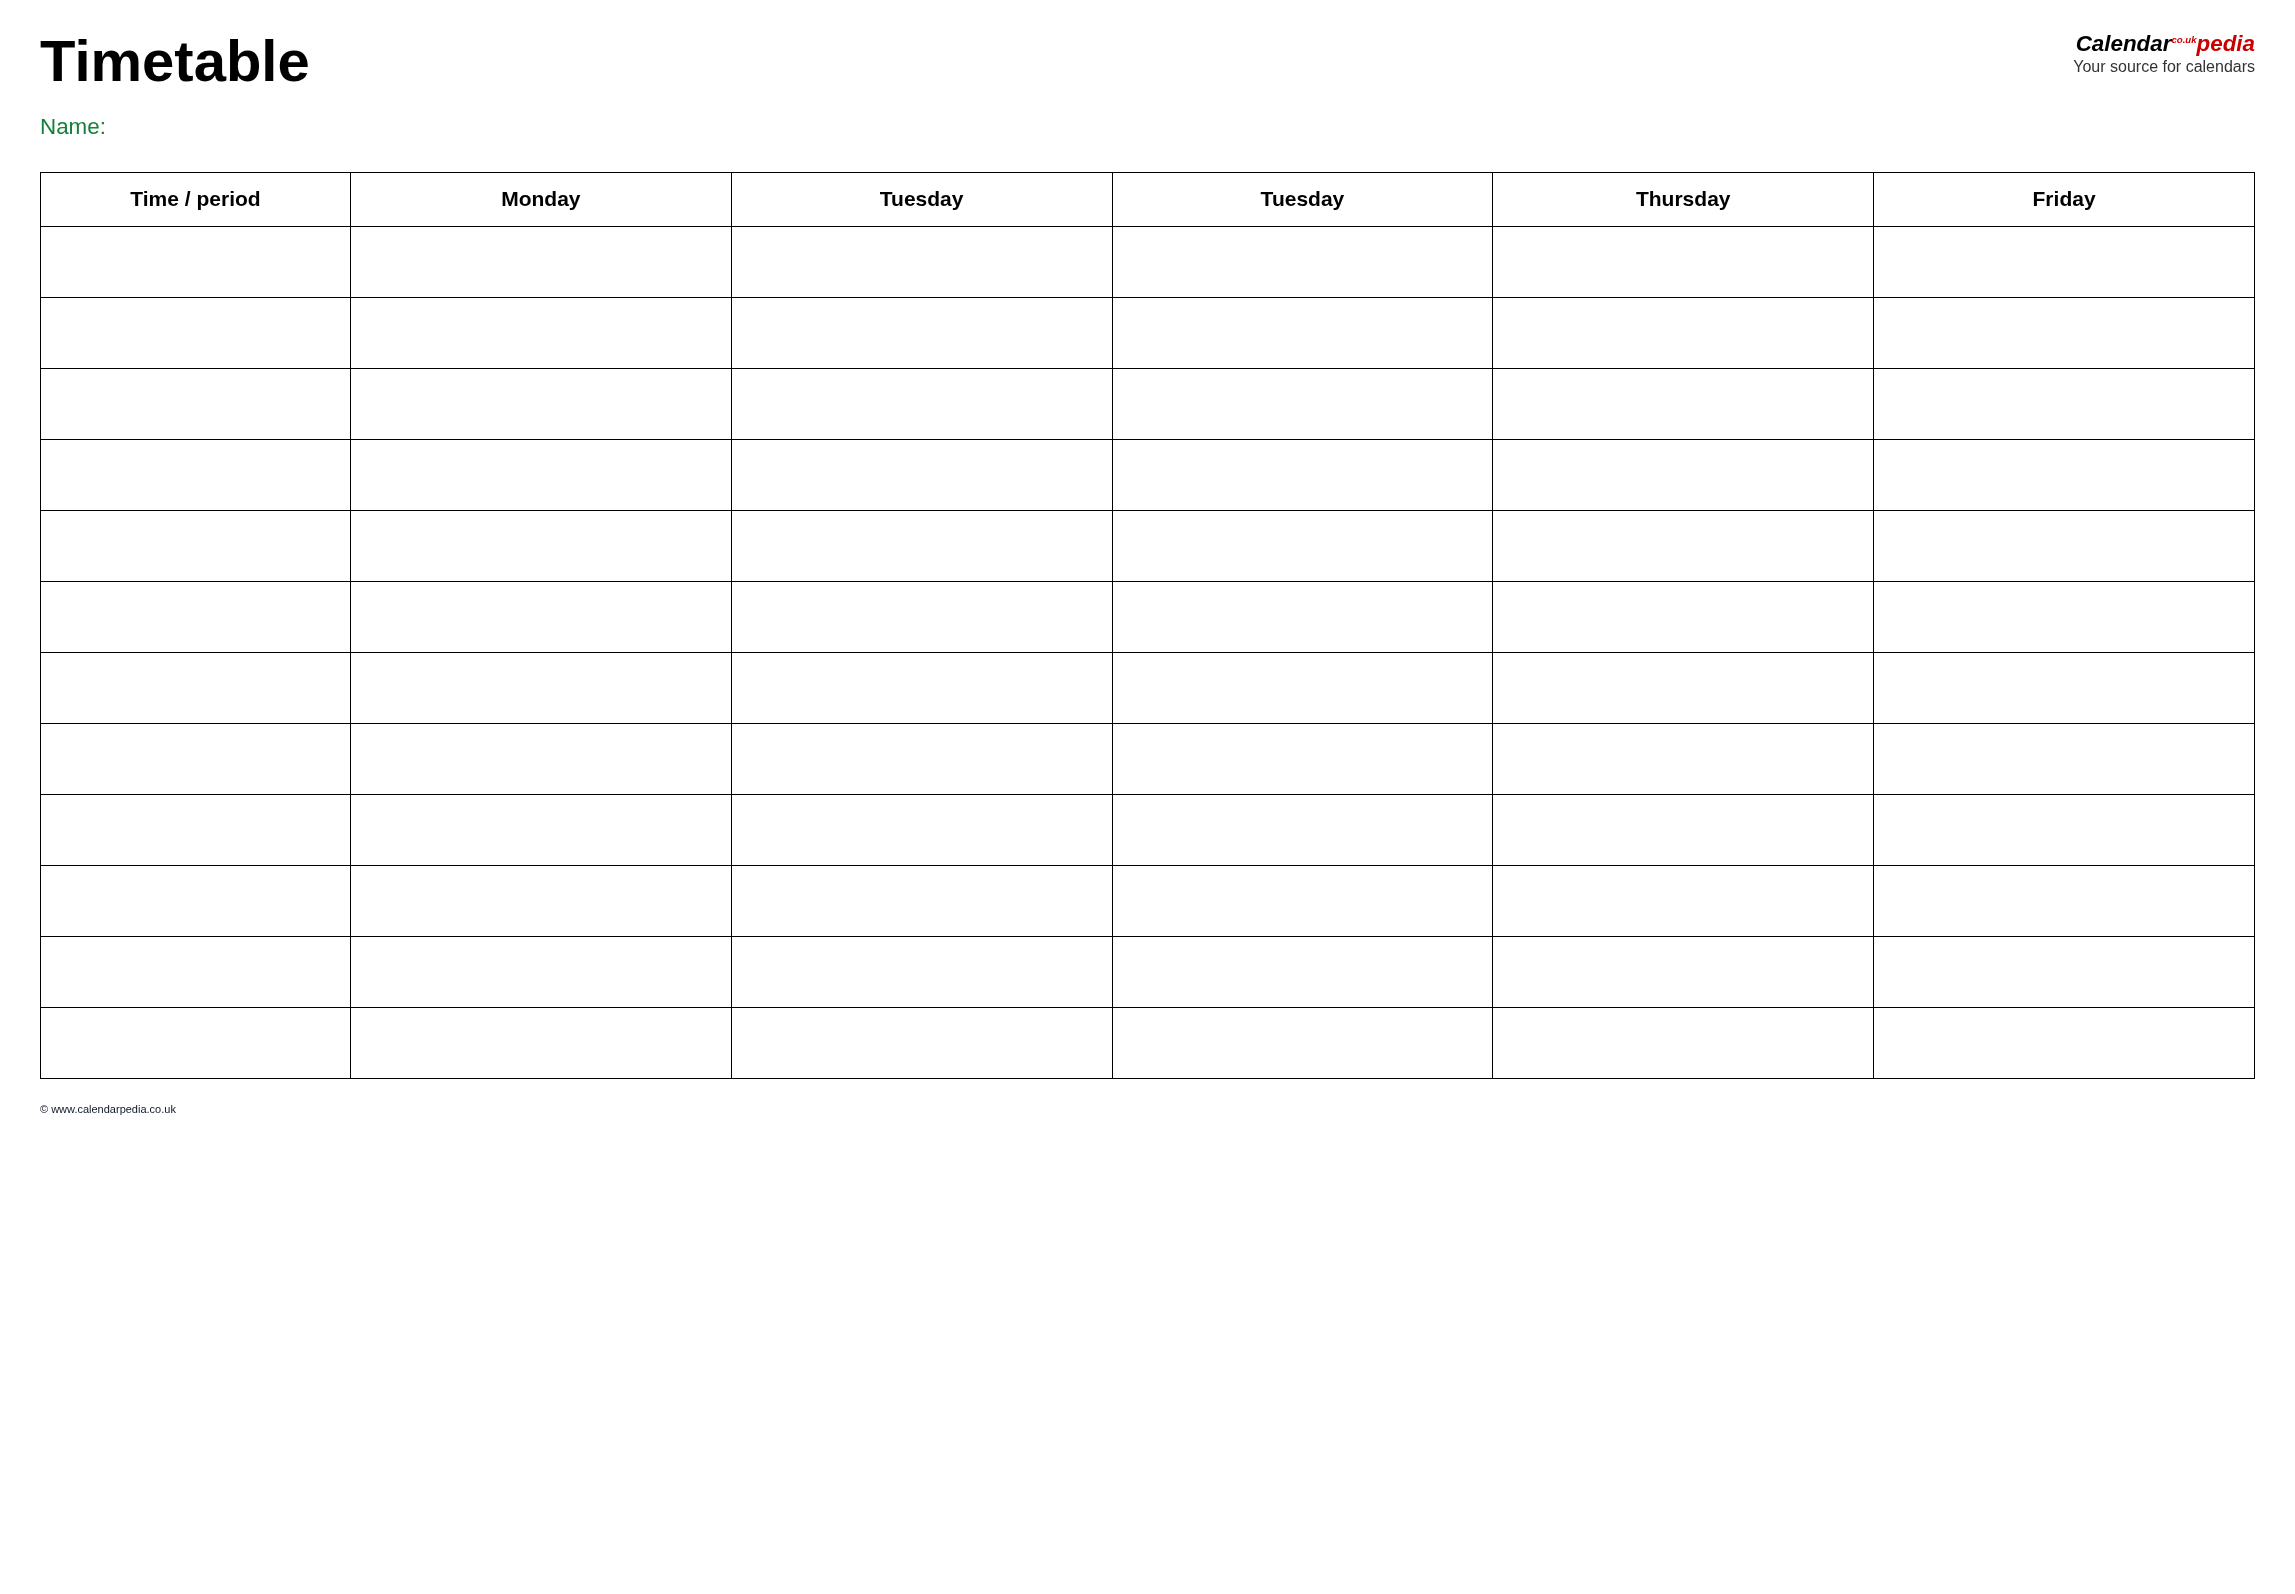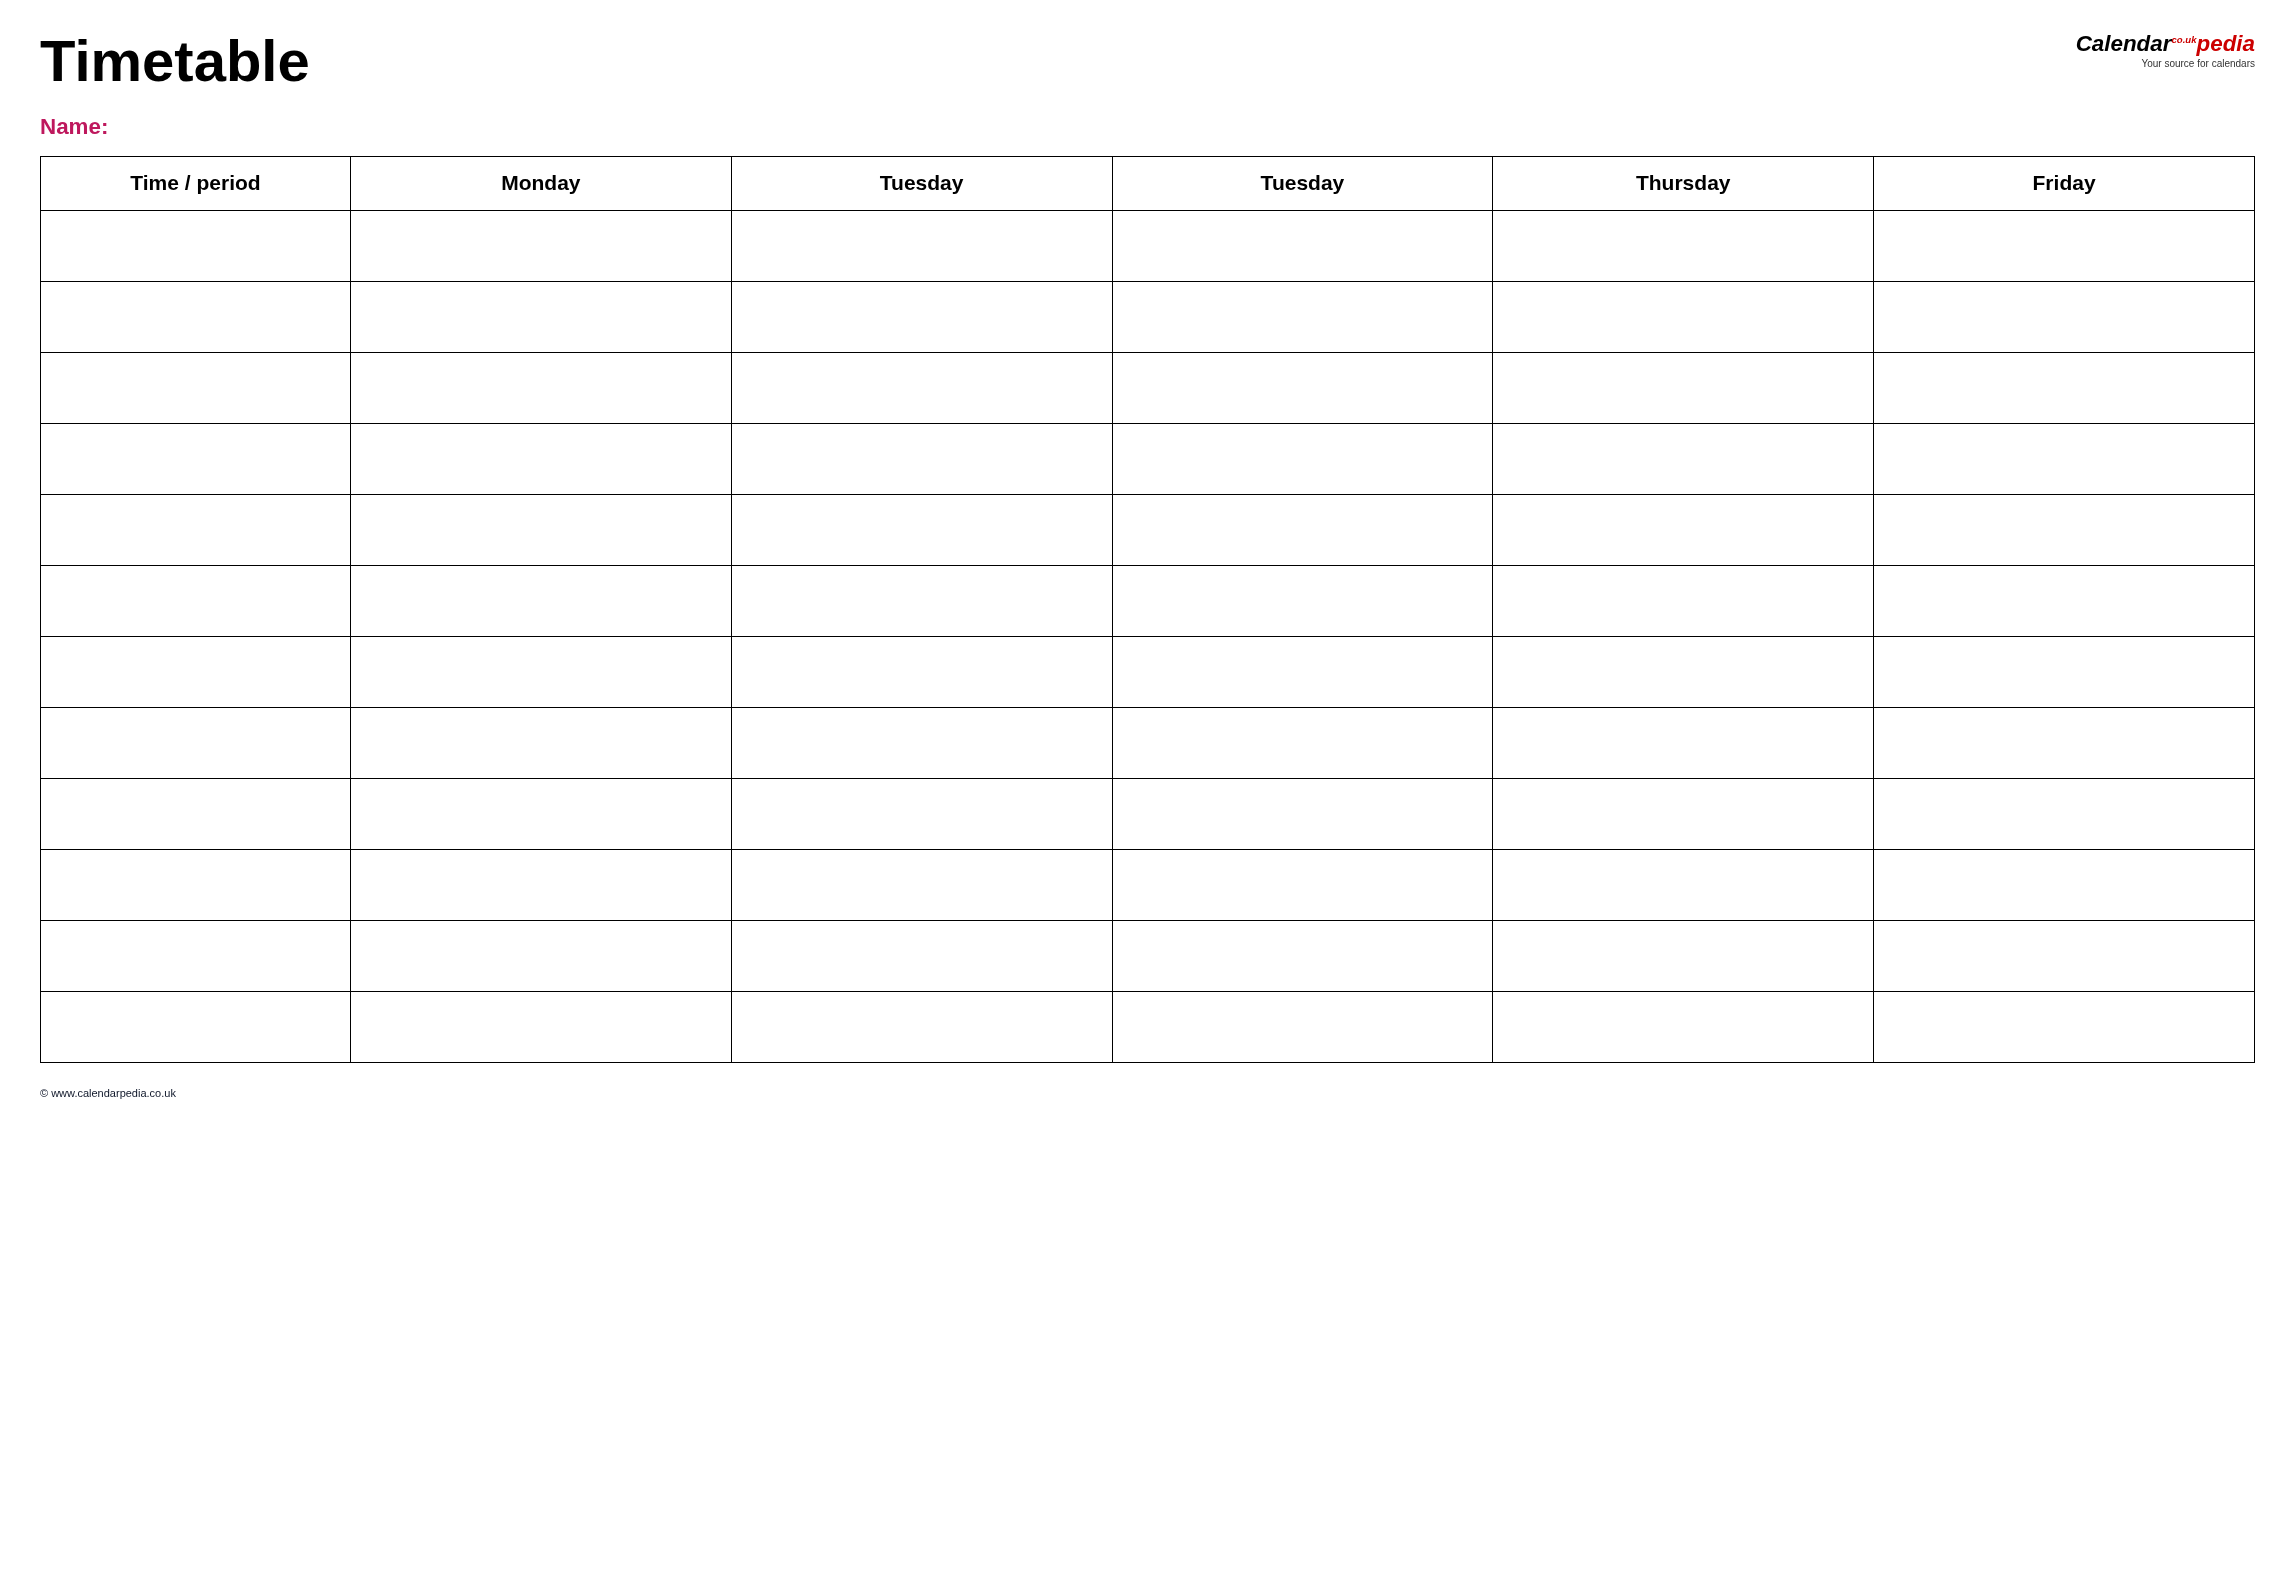--- a/index.html
+++ b/index.html
@@ -57,30 +57,30 @@
       font-weight: bold;
     }
 
     .logo-text .co-uk {
       font-size: 9.6px;
       color: #cc0000;
       vertical-align: super;
     }
 
     .logo-tagline {
-      font-size: 10px;
+      font-size: 16px;
       color: #333333;
       margin-top: 1.6px;
     }
 
     .name-row {
       font-size: 22.4px;
-      font-weight: bold;
-      color: #be185d;
-      margin-bottom: 16px;
+      font-weight: normal;
+      color: #15803d;
+      margin-bottom: 32px;
     }
 
     .timetable {
       width: 100%;
       border-collapse: collapse;
       border: 1.6px solid #000000;
       padding-left: 16px;
     }
 
     .timetable th {

